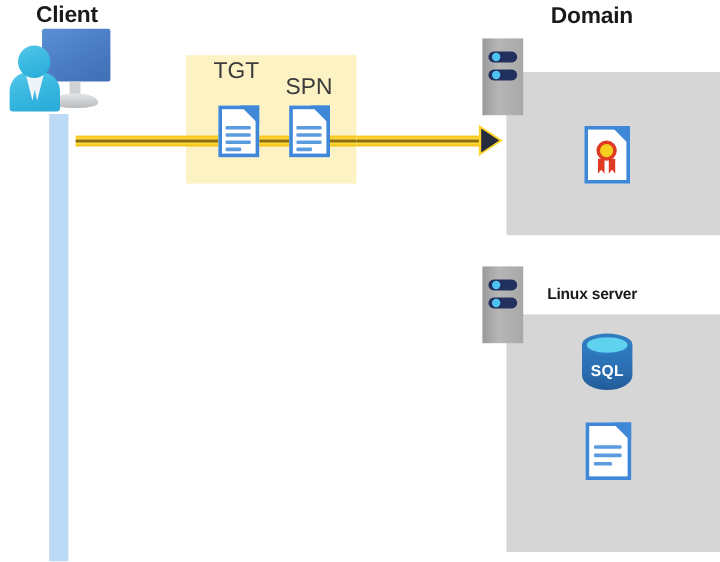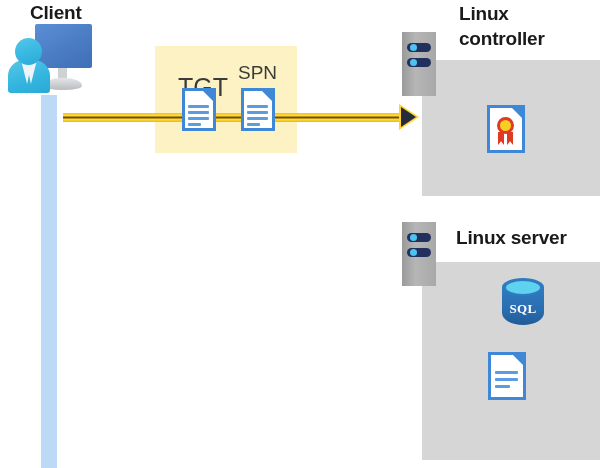--- a/index.html
+++ b/index.html
@@ -135,21 +135,21 @@
     border-radius:50%;background:#f5d020;border:3px solid #e03a22;
     box-sizing:border-box;
   }
   .cert-ribbon{
     position:absolute;width:6px;height:13px;background:#e03a22;
   }
   #cert-rib-l{left:11px;top:27px;clip-path:polygon(0 0,100% 0,100% 100%,50% 72%,0 100%);}
   #cert-rib-r{left:20px;top:27px;clip-path:polygon(0 0,100% 0,100% 100%,50% 72%,0 100%);}
 
   
-  #sql-db{position:absolute;left:502px;top:278px;width:42px;height:54px;font-family:Liberation Serif, serif;}
+  #sql-db{position:absolute;left:485px;top:278px;width:42px;height:54px;}
   #sql-body{
     position:absolute;left:0;top:9px;width:42px;height:38px;
     background:linear-gradient(180deg,#2f7bc0 0%,#2a6db0 60%,#215b97 100%);
     border-radius:0 0 21px 21px/0 0 12px 12px;
   }
   #sql-top{
     position:absolute;left:0;top:0px;width:42px;height:18px;
     background:#2f7bc0;border-radius:50%;
   }
   #sql-top-inner{
@@ -183,21 +183,21 @@
   </div>
 
   <div id="yellow-box"></div>
 
   <div class="flow-seg" id="flow-a"></div>
   <div class="flow-seg" id="flow-b"></div>
   <div class="flow-seg" id="flow-c"></div>
   <div id="arrow-head"></div>
   <div id="arrow-head-inner"></div>
 
-  <div class="lbl-plain" style="left:178px;top:73px;font-size:25px;">TGT</div>
+  <div class="lbl-plain" style="left:178px;top:49px;font-size:19px;">TGT</div>
   <div class="doc" style="left:182px;top:88px;width:34px;height:43px;">
     <div class="page"></div>
     <div class="fold"></div>
     <div class="line" style="left:6px;top:17px;width:21px;"></div>
     <div class="line" style="left:6px;top:23px;width:21px;"></div>
     <div class="line" style="left:6px;top:29px;width:21px;"></div>
     <div class="line" style="left:6px;top:35px;width:13px;"></div>
   </div>
 
   <div class="lbl-plain" style="left:238px;top:62px;font-size:19px;">SPN</div>
@@ -212,41 +212,40 @@
 
   <div class="panel" id="dc-panel"></div>
 
   <div class="tower" id="dc-tower">
     <div class="pill" style="top:11px;"></div>
     <div class="dot" style="top:12px;"></div>
     <div class="pill" style="top:26px;"></div>
     <div class="dot" style="top:27px;"></div>
   </div>
 
-  <div class="lbl-bold" style="left:459px;top:3px;font-size:19px;">Linux</div>
-  <div class="lbl-bold" style="left:459px;top:28px;font-size:19px;">controller</div>
+  <div class="lbl-bold" style="left:459px;top:3px;font-size:19px;">Domain</div>
 
   <div class="doc" id="cert-doc">
     <div class="page"></div>
     <div class="fold"></div>
     <div class="cert-ribbon" id="cert-rib-l"></div>
     <div class="cert-ribbon" id="cert-rib-r"></div>
     <div id="cert-seal"></div>
   </div>
 
   <div class="panel" id="linux-panel"></div>
 
   <div class="tower" id="linux-tower">
     <div class="pill" style="top:11px;"></div>
     <div class="dot" style="top:12px;"></div>
     <div class="pill" style="top:26px;"></div>
     <div class="dot" style="top:27px;"></div>
   </div>
 
-  <div class="lbl-bold" style="left:456px;top:227px;font-size:19px;">Linux server</div>
+  <div class="lbl-bold" style="left:456px;top:237px;font-size:13px;">Linux server</div>
 
   <div id="sql-db">
     <div id="sql-body"></div>
     <div id="sql-top"></div>
     <div id="sql-top-inner"></div>
     <div id="sql-text">SQL</div>
   </div>
 
   <div class="doc" id="keytab-doc">
     <div class="page"></div>

